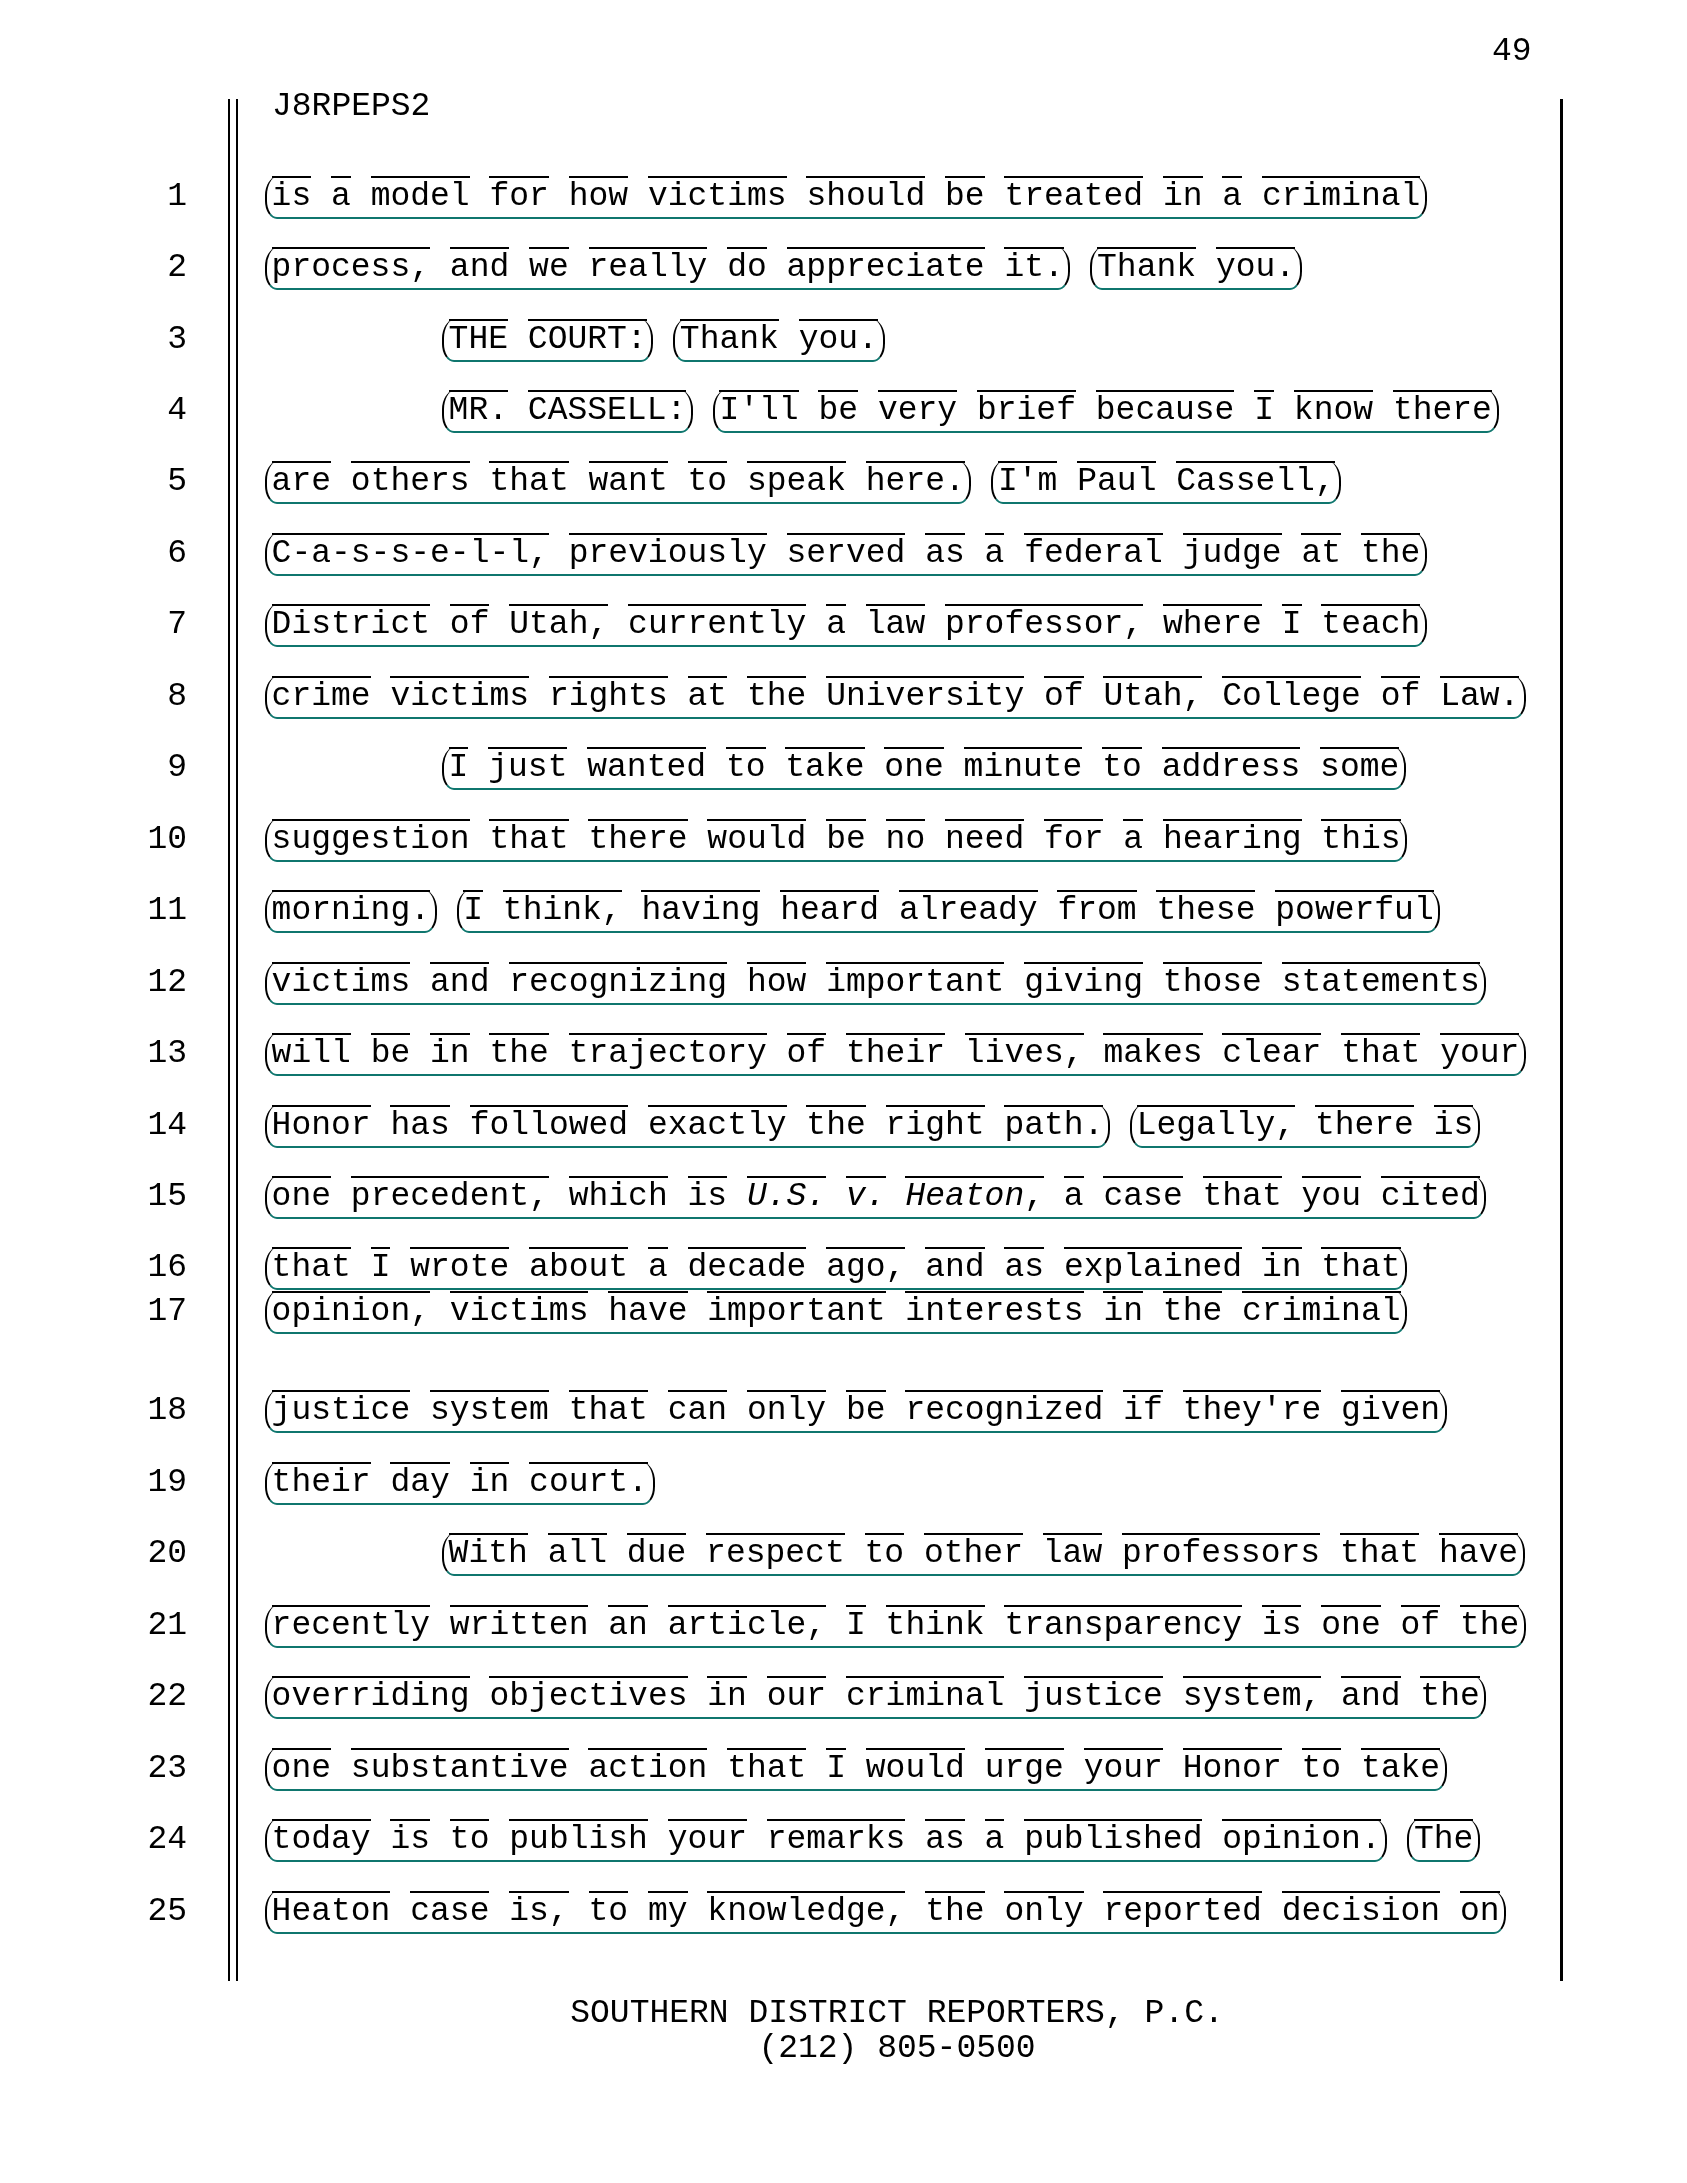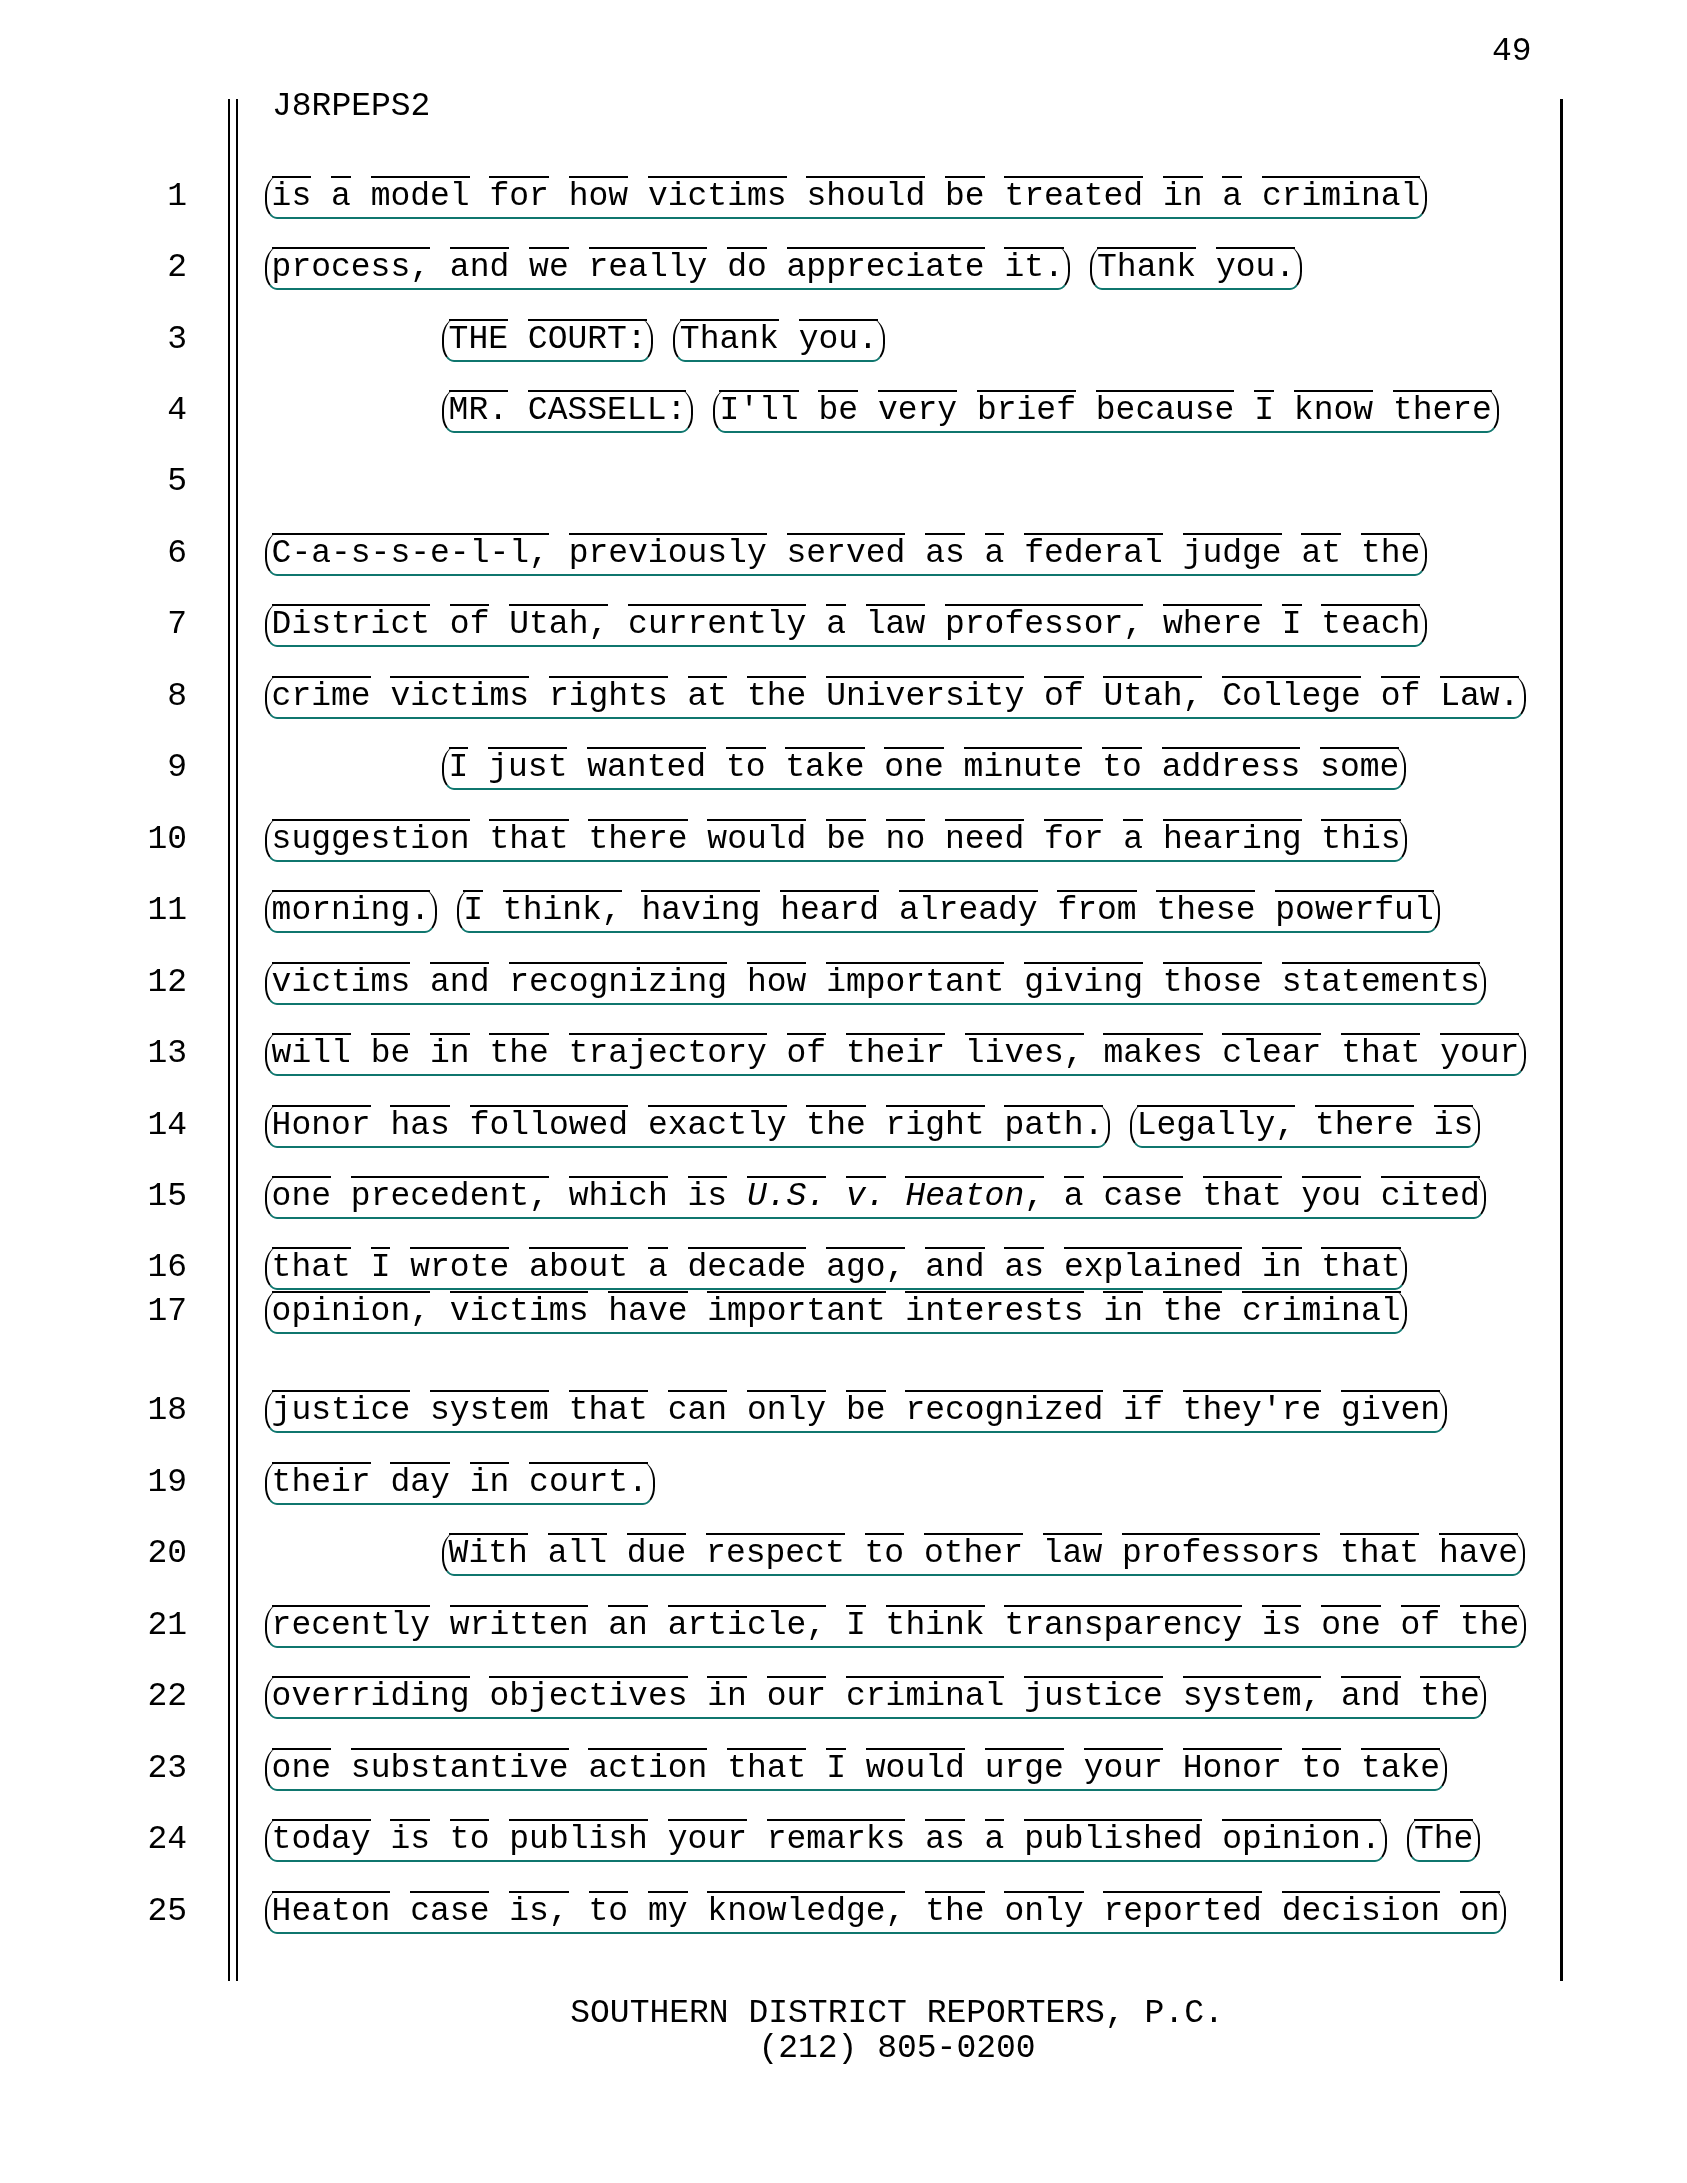--- a/index.html
+++ b/index.html
@@ -80,20 +80,21 @@
       <div class="t-line" style="top: 320px;">
         <span class="t-num">3</span>
         <div class="t-content"><span class="indent"></span><span class="seg"><span class="w">THE</span> <span class="w">COURT:</span></span><span class="seg"><span class="w">Thank</span> <span class="w">you.</span></span></div>
       </div>
       <div class="t-line" style="top: 391px;">
         <span class="t-num">4</span>
         <div class="t-content"><span class="indent"></span><span class="seg"><span class="w">MR.</span> <span class="w">CASSELL:</span></span><span class="seg"><span class="w">I'll</span> <span class="w">be</span> <span class="w">very</span> <span class="w">brief</span> <span class="w">because</span> <span class="w">I</span> <span class="w">know</span> <span class="w">there</span></span></div>
       </div>
       <div class="t-line" style="top: 462px;">
         <span class="t-num">5</span>
+        <div class="t-content"><span class="seg"><span class="w">are</span> <span class="w">others</span> <span class="w">that</span> <span class="w">want</span> <span class="w">to</span> <span class="w">speak</span> <span class="w">here.</span></span><span class="seg"><span class="w">I'm</span> <span class="w">Paul</span> <span class="w">Cassell,</span></span></div>
       </div>
       <div class="t-line" style="top: 534px;">
         <span class="t-num">6</span>
         <div class="t-content"><span class="seg"><span class="w">C-a-s-s-e-l-l,</span> <span class="w">previously</span> <span class="w">served</span> <span class="w">as</span> <span class="w">a</span> <span class="w">federal</span> <span class="w">judge</span> <span class="w">at</span> <span class="w">the</span></span></div>
       </div>
       <div class="t-line" style="top: 605px;">
         <span class="t-num">7</span>
         <div class="t-content"><span class="seg"><span class="w">District</span> <span class="w">of</span> <span class="w">Utah,</span> <span class="w">currently</span> <span class="w">a</span> <span class="w">law</span> <span class="w">professor,</span> <span class="w">where</span> <span class="w">I</span> <span class="w">teach</span></span></div>
       </div>
       <div class="t-line" style="top: 677px;">
@@ -165,17 +166,17 @@
         <div class="t-content"><span class="seg"><span class="w">today</span> <span class="w">is</span> <span class="w">to</span> <span class="w">publish</span> <span class="w">your</span> <span class="w">remarks</span> <span class="w">as</span> <span class="w">a</span> <span class="w">published</span> <span class="w">opinion.</span></span><span class="seg"><span class="w">The</span></span></div>
       </div>
       <div class="t-line" style="top: 1892px;">
         <span class="t-num">25</span>
         <div class="t-content"><span class="seg"><span class="w">Heaton</span> <span class="w">case</span> <span class="w">is,</span> <span class="w">to</span> <span class="w">my</span> <span class="w">knowledge,</span> <span class="w">the</span> <span class="w">only</span> <span class="w">reported</span> <span class="w">decision</span> <span class="w">on</span></span></div>
       </div>
     </div>
 
   <div id="footer">
     <span class="f-line">SOUTHERN DISTRICT REPORTERS, P.C.</span>
-    <span class="f-line">(212) 805-0200</span>
+    <span class="f-line">(212) 805-0500</span>
   </div>
 
 </div>
 
 
 </body></html>

